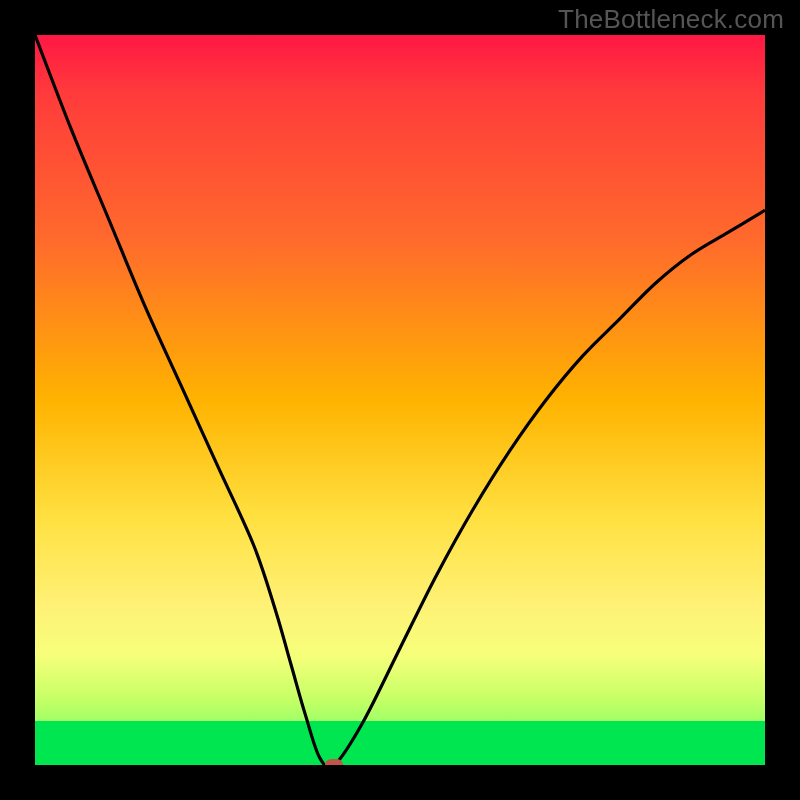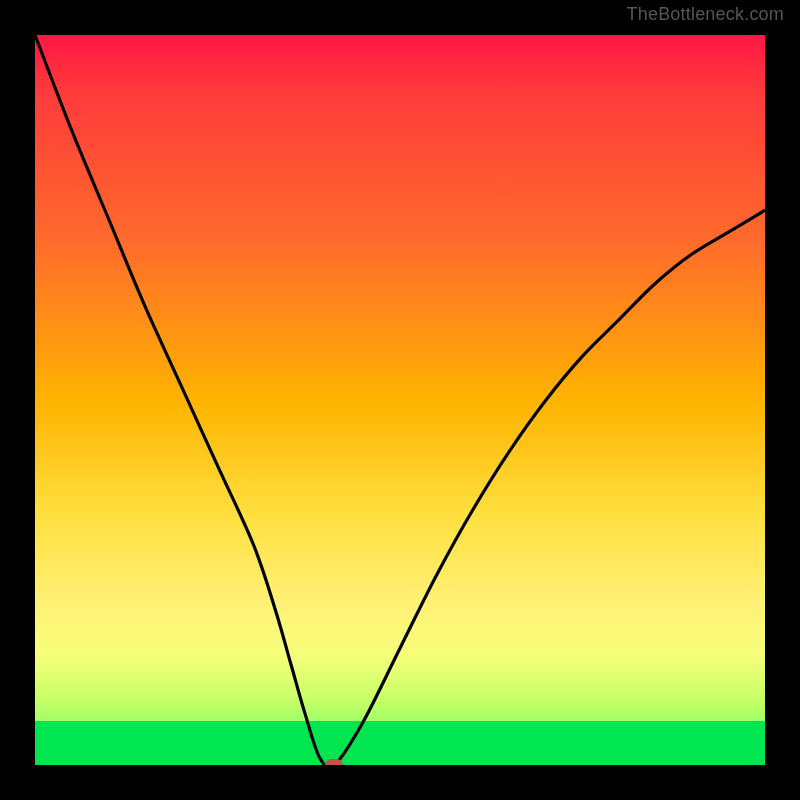--- a/index.html
+++ b/index.html
@@ -14,21 +14,21 @@
     position: relative;
     width: 800px;
     height: 800px;
     background: #000;
   }
   .attribution {
     position: absolute;
     top: 4px;
     right: 16px;
     color: #555;
-    font-size: 18px;
+    font-size: 26px;
     font-weight: 500;
     letter-spacing: 0.2px;
     z-index: 5;
     font-family: Arial, Helvetica, sans-serif;
   }
   .plot {
     position: absolute;
     left: 35px;
     top: 35px;
     width: 730px;

